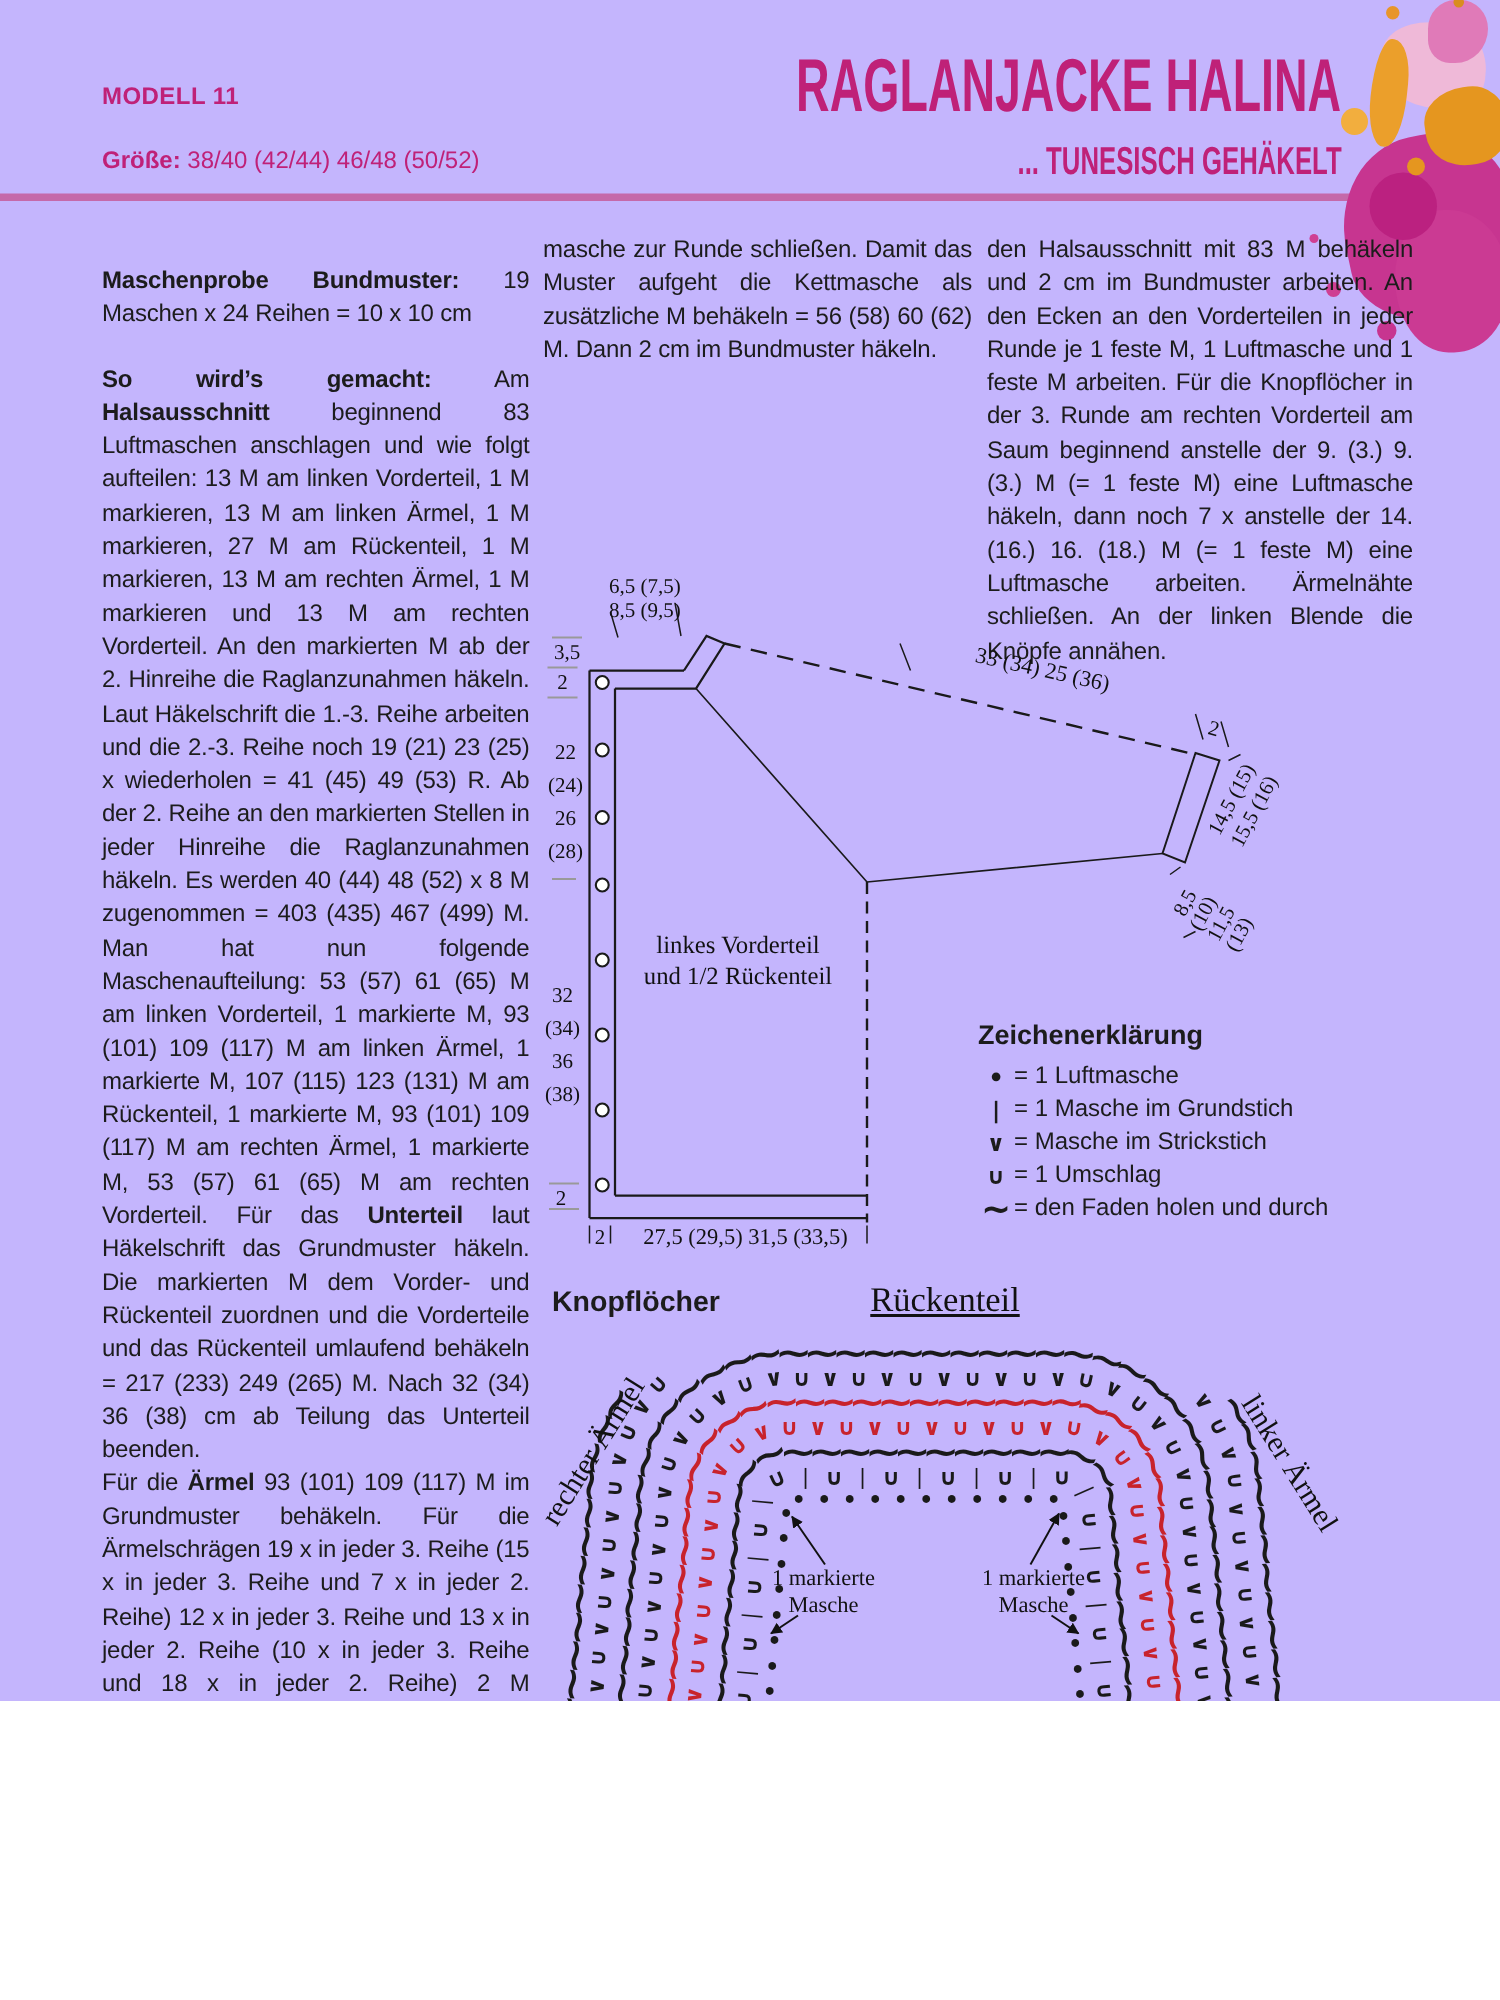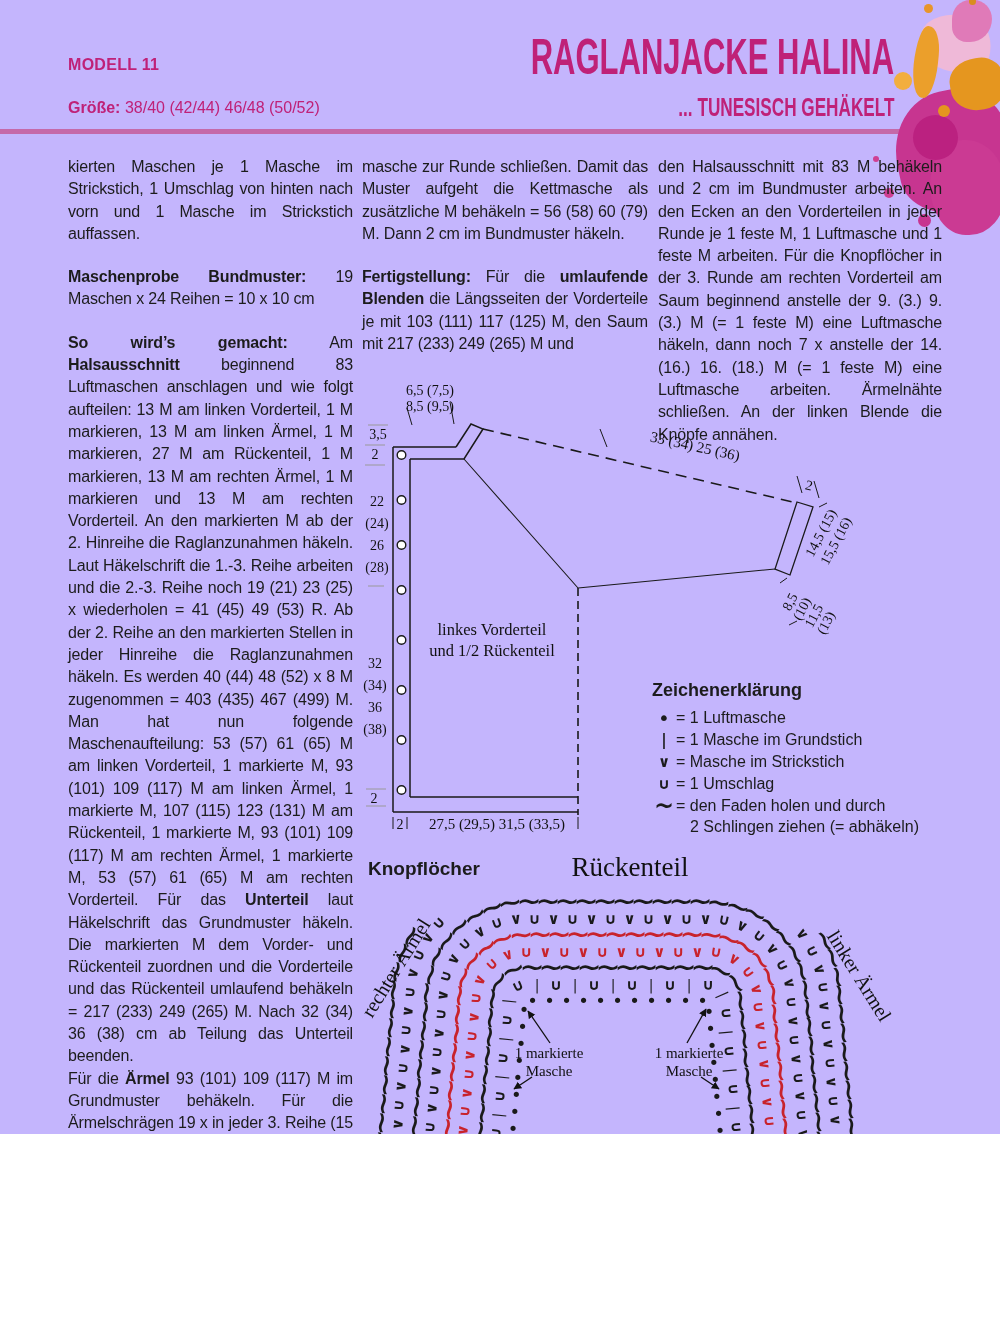--- a/index.html
+++ b/index.html
@@ -33,21 +33,21 @@
   .lg-row{display:flex;align-items:center;font-size:16px;line-height:22px;}
   .lg-sym{width:24px;text-align:center;font-family:"DejaVu Sans",sans-serif;flex:0 0 24px;}
   .lg-sym.dot{font-size:20px;} .lg-sym.bar{font-size:15px;font-weight:600;}
   .lg-sym.uv{font-size:15px;font-weight:700;} .lg-sym.w{font-size:24px;font-weight:700;}
   .lg-txt2{padding-left:38px;font-size:16px;line-height:20px;}
   
   .chart{position:absolute;left:360px;top:850px;width:600px;height:420px;}
   .chart-title{position:absolute;left:8px;top:8px;font-size:19px;font-weight:bold;}
   .ctext{position:absolute;white-space:nowrap;font-family:"Liberation Serif",serif;color:#111;}
   .s13{font-size:13px;} .s14{font-size:14px;} .s15{font-size:15px;}
-  .s20{font-size:20px;} .s21{font-size:21px;} .s23{font-size:27px;}
+  .s20{font-size:20px;} .s21{font-size:21px;} .s23{font-size:23px;text-decoration:underline;}
   .red{color:#c8232c;}
   .sym{position:absolute;font-family:"DejaVu Sans",sans-serif;line-height:1;color:#1a1a1a;}
   .sym.uv{font-size:15px;font-weight:700;}
   .sym.bar{font-size:14px;font-weight:500;}
   .sym.dot{font-size:18px;}
   .sym.w{font-size:24px;font-weight:700;}
   .chart-arrows{position:absolute;left:0;top:0;}
   
   .footer{position:absolute;left:790px;top:1268px;width:143px;height:23px;background:#a8a5a2;
           border-radius:5px;display:flex;align-items:center;justify-content:center;gap:14px;
@@ -75,28 +75,26 @@
     <div style="left:26px;top:72px;width:18px;height:18px;background:#f2ae3e;border-radius:50%;"></div>
     <div style="left:56px;top:4px;width:9px;height:9px;background:#e8952a;border-radius:50%;"></div>
     <div style="left:101px;top:-2px;width:7px;height:7px;background:#d98d1f;border-radius:50%;"></div>
     <div style="left:70px;top:105px;width:12px;height:12px;background:#e5961f;border-radius:50%;"></div>
     <div style="left:16px;top:188px;width:10px;height:10px;background:#cf3f93;border-radius:50%;"></div>
     <div style="left:50px;top:214px;width:13px;height:13px;background:#c73590;border-radius:50%;"></div>
     <div style="left:5px;top:156px;width:6px;height:6px;background:#cf3f93;border-radius:50%;"></div>
   </div>
 
   <div class="col" style="left:68px;width:285px;">
-      <p><span>kierten Maschen je 1 Masche im Strickstich, 1 Umschlag von hinten nach vorn und 1 Masche im Strickstich auffassen.</span></p>
       <p class="gap"><b>Maschenprobe Bundmuster:</b><span> 19 Maschen x 24 Reihen = 10 x 10 cm</span></p>
       <p class="gap"><b>So wird’s gemacht:</b><span> Am </span><b>Halsausschnitt</b><span> beginnend 83 Luftmaschen anschlagen und wie folgt aufteilen: 13 M am linken Vorderteil, 1 M markieren, 13 M am linken Ärmel, 1 M markieren, 27 M am Rückenteil, 1 M markieren, 13 M am rechten Ärmel, 1 M markieren und 13 M am rechten Vorderteil. An den markierten M ab der 2. Hinreihe die Raglanzunahmen häkeln. Laut Häkelschrift die 1.-3. Reihe arbeiten und die 2.-3. Reihe noch 19 (21) 23 (25) x wiederholen = 41 (45) 49 (53) R. Ab der 2. Reihe an den markierten Stellen in jeder Hinreihe die Raglanzunahmen häkeln. Es werden 40 (44) 48 (52) x 8 M zugenommen = 403 (435) 467 (499) M. Man hat nun folgende Maschenaufteilung: 53 (57) 61 (65) M am linken Vorderteil, 1 markierte M, 93 (101) 109 (117) M am linken Ärmel, 1 markierte M, 107 (115) 123 (131) M am Rückenteil, 1 markierte M, 93 (101) 109 (117) M am rechten Ärmel, 1 markierte M, 53 (57) 61 (65) M am rechten Vorderteil. Für das </span><b>Unterteil</b><span> laut Häkelschrift das Grundmuster häkeln. Die markierten M dem Vorder- und Rückenteil zuordnen und die Vorderteile und das Rückenteil umlaufend behäkeln = 217 (233) 249 (265) M. Nach 32 (34) 36 (38) cm ab Teilung das Unterteil beenden.</span></p>
       <p><span>Für die </span><b>Ärmel</b><span> 93 (101) 109 (117) M im Grundmuster behäkeln. Für die Ärmelschrägen 19 x in jeder 3. Reihe (15 x in jeder 3. Reihe und 7 x in jeder 2. Reihe) 12 x in jeder 3. Reihe und 13 x in jeder 2. Reihe (10 x in jeder 3. Reihe und 18 x in jeder 2. Reihe) 2 M abnehmen = 55 (57) 59 (61) M. Hierfür in den Rückreihen am Reihenanfang und am Reihenende je 3 Schlingen zusammen abmaschen. Anschließend für das </span></p>
     </div>
   <div class="col" style="left:362px;width:286px;">
-      <p><span>masche zur Runde schließen. Damit das Muster aufgeht die Kettmasche als zusätzliche M behäkeln = 56 (58) 60 (79) M. Dann 2 cm im Bundmuster häkeln.</span></p>
-      <p class="gap"><b>Fertigstellung:</b><span> Für die </span><b>umlaufende Blenden</b><span> die Längsseiten der Vorderteile je mit 103 (111) 117 (125) M, den Saum mit 217 (233) 249 (265) M und</span></p>
+      <p><span>masche zur Runde schließen. Damit das Muster aufgeht die Kettmasche als zusätzliche M behäkeln = 56 (58) 60 (62) M. Dann 2 cm im Bundmuster häkeln.</span></p>
     </div>
   <div class="col" style="left:658px;width:284px;">
       <p><span>den Halsausschnitt mit 83 M behäkeln und 2 cm im Bundmuster arbeiten. An den Ecken an den Vorderteilen in jeder Runde je 1 feste M, 1 Luftmasche und 1 feste M arbeiten. Für die Knopflöcher in der 3. Runde am rechten Vorderteil am Saum beginnend anstelle der 9. (3.) 9. (3.) M (= 1 feste M) eine Luftmasche häkeln, dann noch 7 x anstelle der 14. (16.) 16. (18.) M (= 1 feste M) eine Luftmasche arbeiten. Ärmelnähte schließen. An der linken Blende die Knöpfe annähen.</span></p>
     </div>
 
   <div class="schematic">
     <svg width="495" height="475" viewBox="0 0 495 475">
       <g stroke="#1a1a1a" stroke-width="1.5" fill="none">
         <path d="M33,74 L33,439 M33,74 L96,74 M50,86 L50,424 M33,439 L218,439 M50,424 L218,424"></path>
         <path d="M96,74 L111,51 L123,56 L104,86 L50,86"></path>
@@ -167,21 +165,20 @@
           <span>= Masche im Strickstich</span>
         </div>
         <div class="lg-row">
           <span class="lg-sym uv">∪</span>
           <span>= 1 Umschlag</span>
         </div>
         <div class="lg-row">
           <span class="lg-sym w">~</span>
           <span>= den Faden holen und durch</span>
         </div>
-        <div class="lg-txt2">2 Schlingen ziehen (= abhäkeln)</div>
       </div>
   </div>
 
   <div class="chart">
     <div class="chart-title">Knopflöcher</div>
     <svg class="chart-arrows" width="600" height="420" viewBox="0 0 600 420">
       <defs>
         <marker id="ah" markerWidth="8" markerHeight="8" refX="5.5" refY="3" orient="auto">
           <path d="M0,0 L6,3 L0,6 Z" fill="#111"></path>
         </marker>

